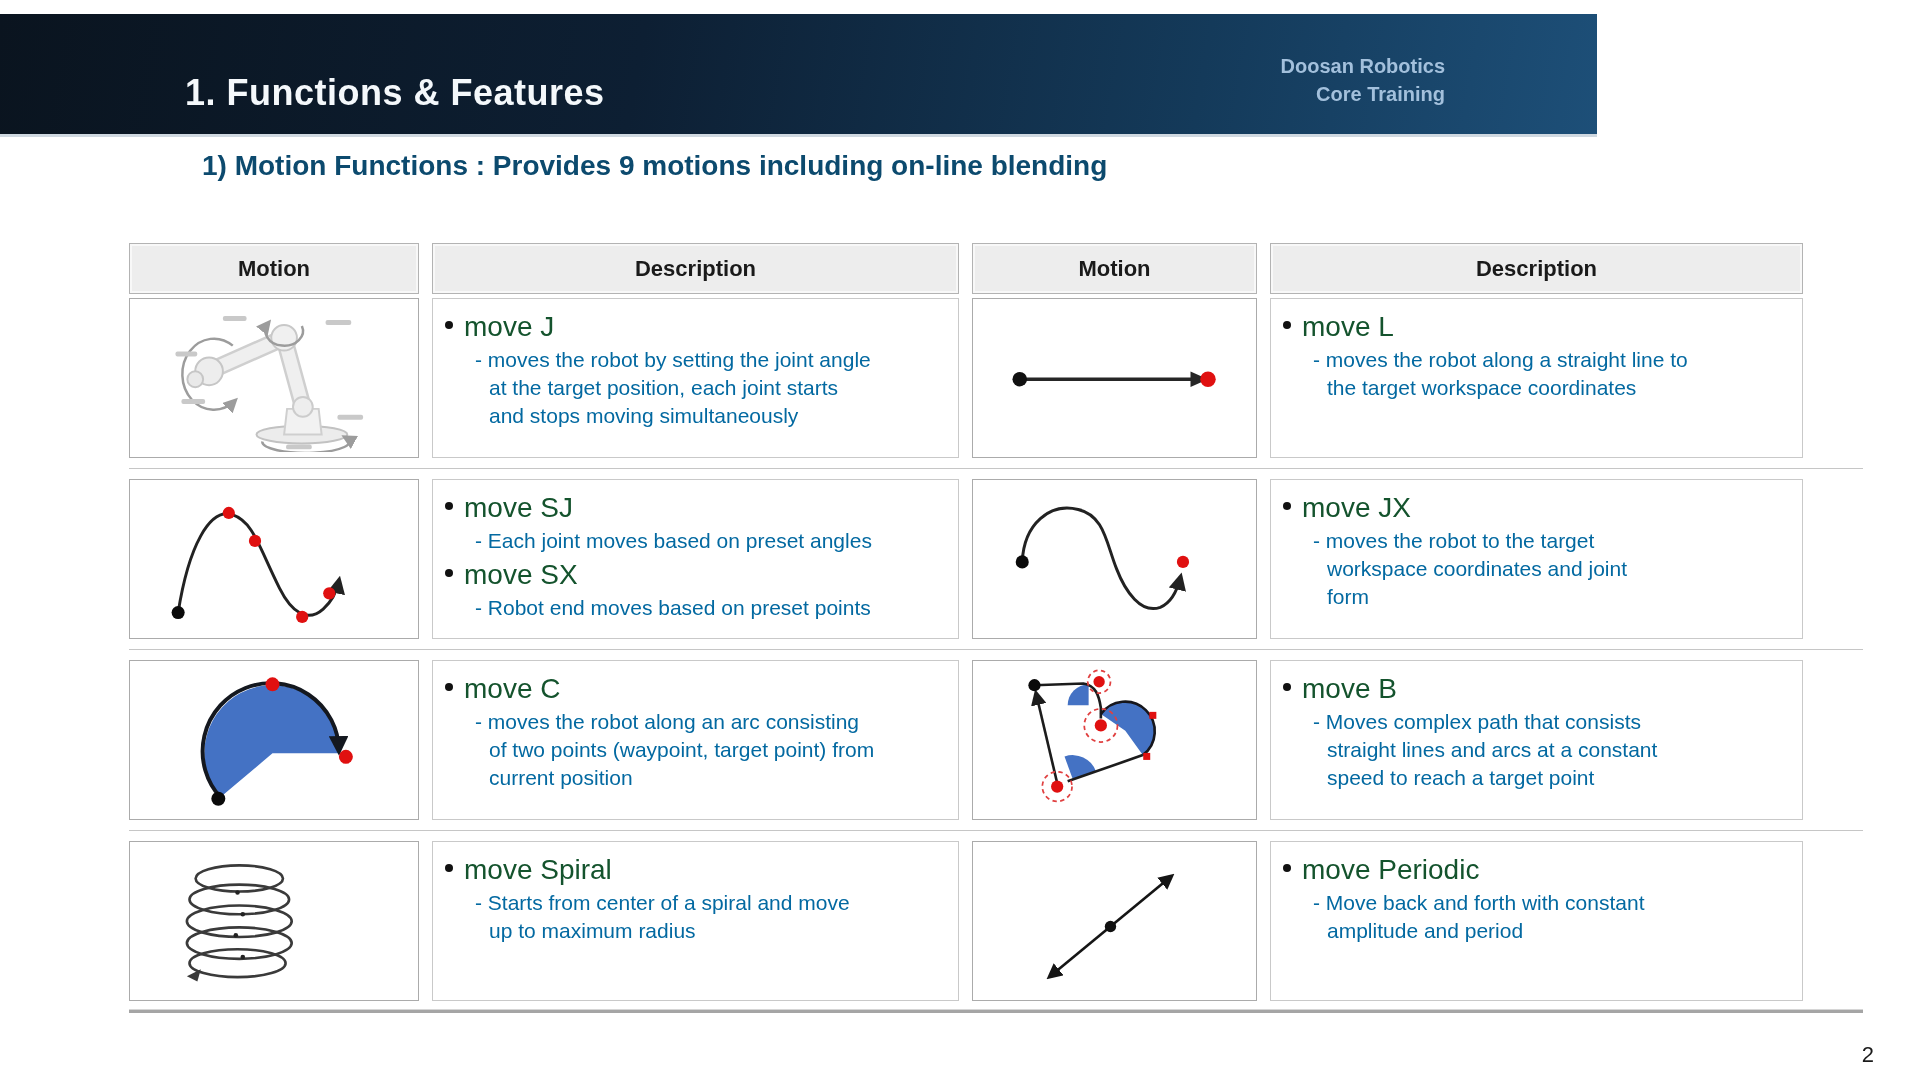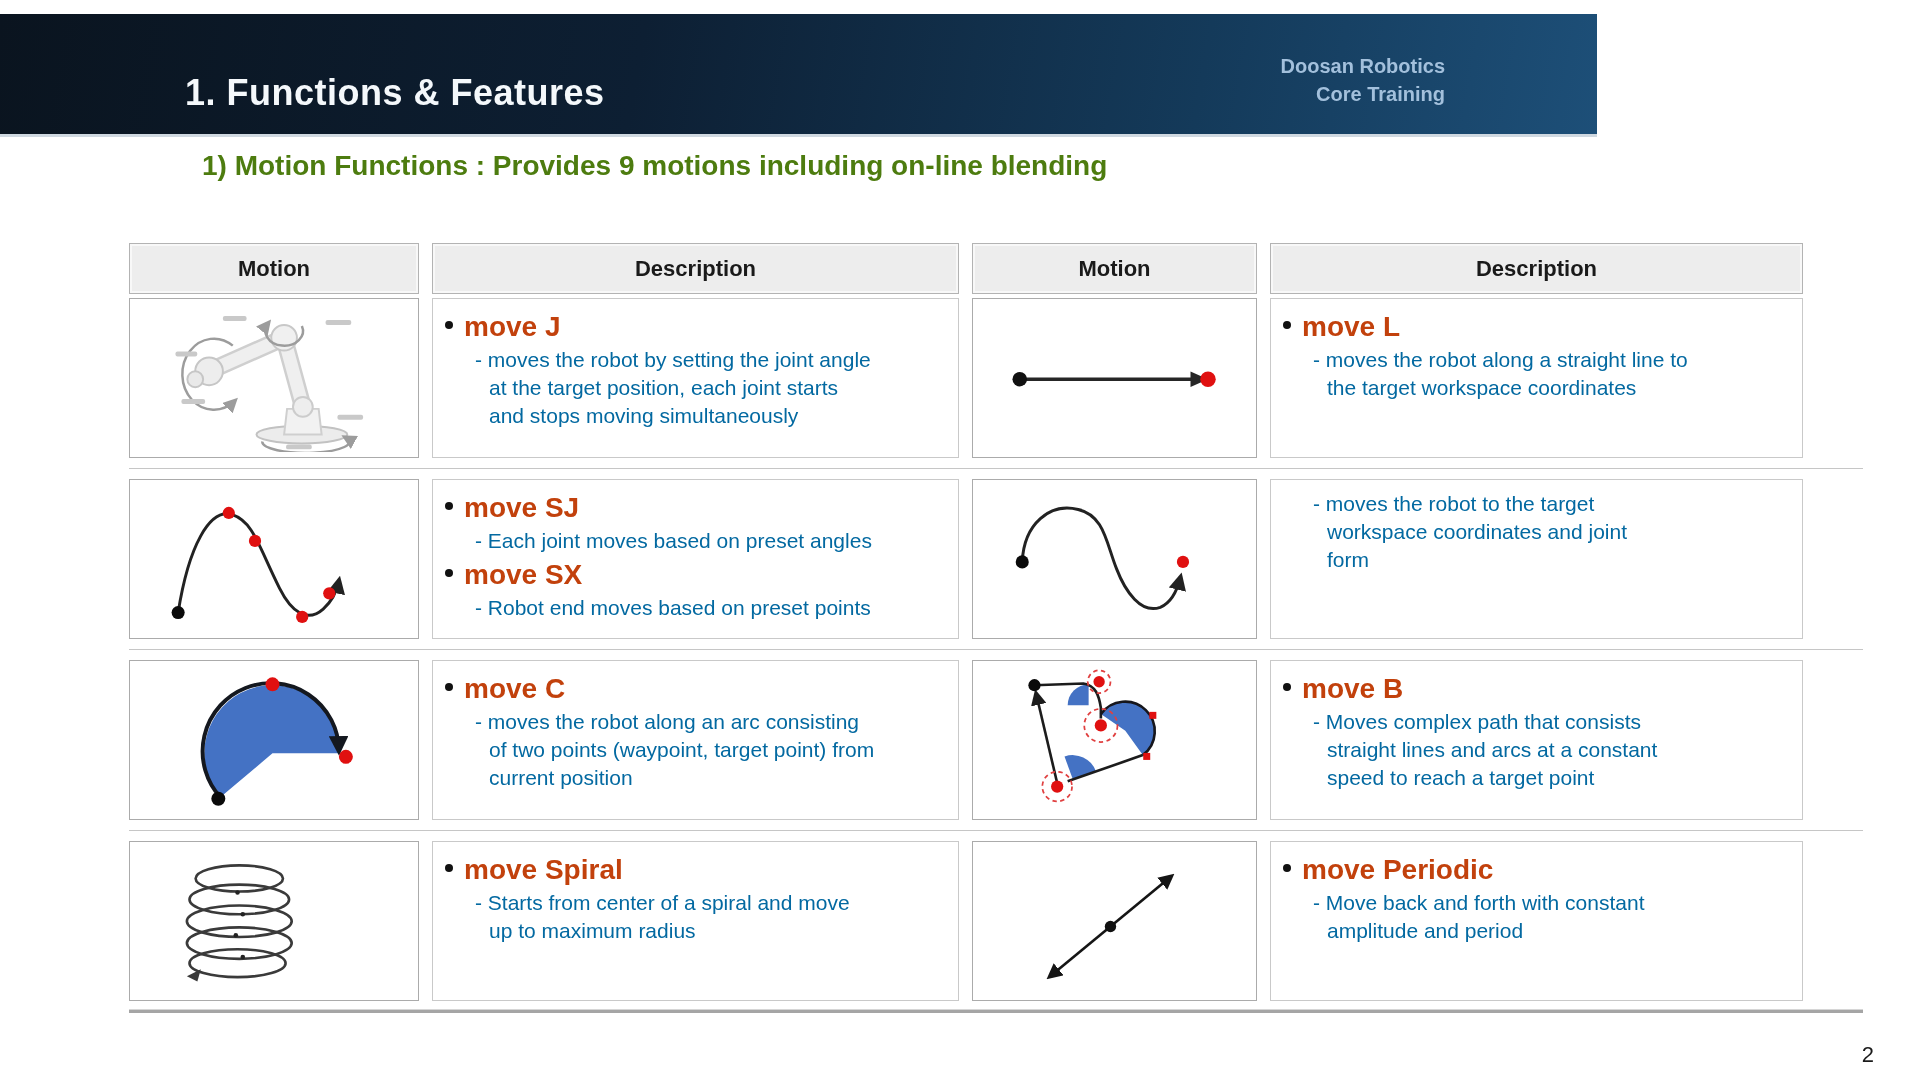--- a/index.html
+++ b/index.html
@@ -23,21 +23,21 @@
     color:#f4f8fb; font-size:36px; font-weight:bold; letter-spacing:0.5px;
   }
   .brand {
     position:absolute; right:152px; top:38px;
     text-align:right; color:#a3c0dc; font-size:20px; font-weight:bold; line-height:1.4;
   }
 
   
   .subtitle {
     position:absolute; left:202px; top:150px;
-    color:#4d7c0f; font-size:28px; font-weight:bold;
+    color:#0c4a6e; font-size:28px; font-weight:bold;
   }
 
   
   .mtable { position:absolute; left:129px; top:243px; width:1734px; }
   .grid-row {
     display:grid;
     grid-template-columns:290px 527px 285px 533px;
     column-gap:13px;
   }
   .thead { height:51px; margin-bottom:4px; }
@@ -58,21 +58,21 @@
     display:flex; align-items:center; justify-content:center;
     overflow:hidden;
   }
   .cell-motion svg { width:96%; height:94%; }
   .cell-desc {
     background:#fff; border:1px solid #c9c9c9;
     padding:8px 6px 6px 12px;
     overflow:hidden;
   }
   .mname {
-    font-size:28px; font-weight:bold; color:#c2410c; line-height:1.25;
+    font-size:28px; font-weight:normal; color:#14532d; line-height:1.25;
     margin-top:2px;
   }
   .mname::before {
     content:""; display:inline-block; width:8px; height:8px; border-radius:50%;
     background:#111; margin-right:11px; vertical-align:middle; margin-bottom:7px;
   }
   .detail {
     margin-left:30px; padding-left:14px; text-indent:-14px;
     font-size:21px; color:#0369a1; line-height:1.34;
     max-width:402px; margin-top:2px;
@@ -183,20 +183,21 @@
           <marker id="ah3" viewBox="0 0 10 10" refX="7" refY="5" markerWidth="6" markerHeight="6" orient="auto-start-reverse">
             <path d="M0,0 L10,5 L0,10 Z" fill="#222222"></path>
           </marker>
         </defs>
         <path d="M 34,88 C 36,44 66,20 98,28 C 128,35 130,66 142,96 C 152,122 170,148 192,140 C 204,135 211,122 215,106" fill="none" stroke="#222222" stroke-width="3.4" marker-end="url(#ah3)"></path>
         <circle cx="34" cy="88" r="7.5" fill="#0a0a0a"></circle>
         <circle cx="218" cy="88" r="7" fill="#e01010"></circle>
       </svg>
     </div>
     <div class="cell-desc">
+      <div class="mname">move JX</div>
       <div class="detail w-narrow">- moves the robot to the target workspace coordinates and joint form</div>
     </div>
   </div>
   <div class="sep"></div>
 
   <div class="grid-row trow">
     <div class="cell-motion">
       <svg viewBox="0 0 280 170">
         <defs>
           <marker id="ah4" viewBox="0 0 10 10" refX="7" refY="5" markerWidth="5" markerHeight="5" orient="auto-start-reverse">

